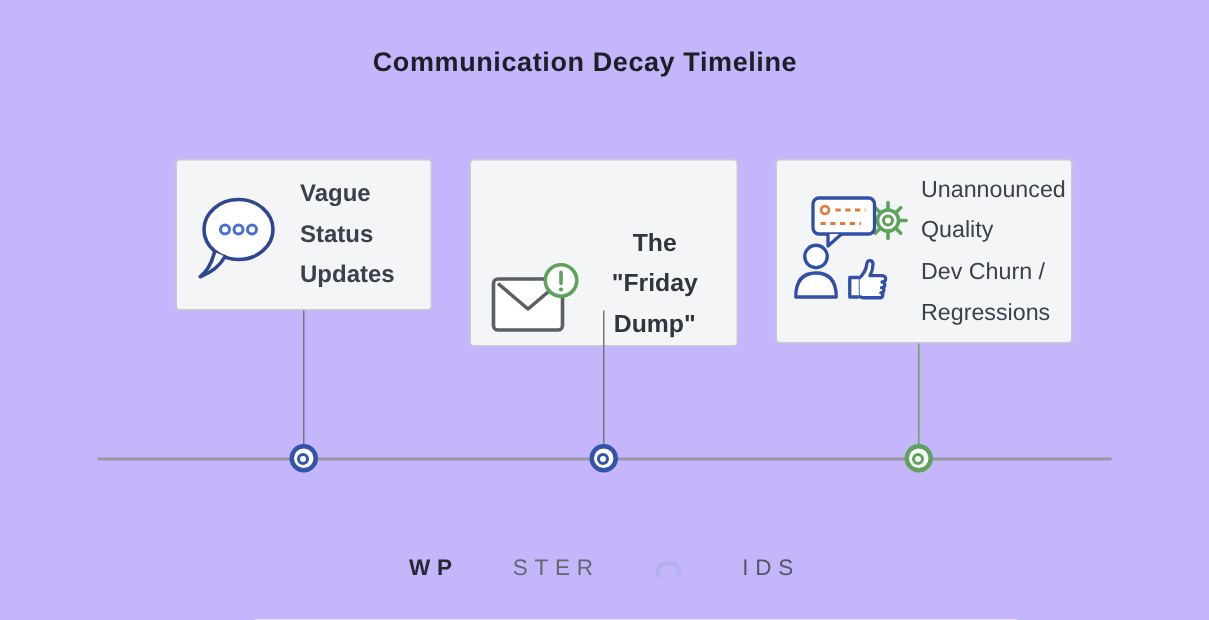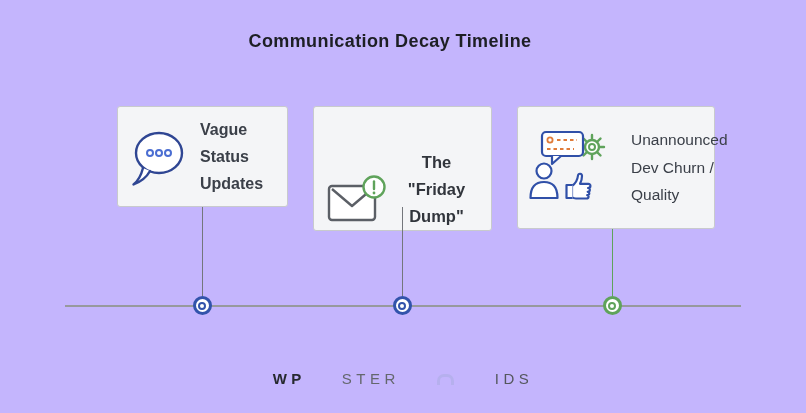--- a/index.html
+++ b/index.html
@@ -15,21 +15,21 @@
     position:absolute;background:#f4f5f7;border:1px solid #c8cacd;border-radius:3px;
     display:flex;align-items:center;box-sizing:border-box;
   }
   .card1{left:117px;top:106px;width:171px;height:101px;padding-left:12px;font-weight:bold;}
   .card2{left:313px;top:106px;width:179px;height:125px;padding-left:12px;align-items:flex-end;}
   .card3{left:517px;top:106px;width:198px;height:123px;padding-left:9px;}
   .icon{flex:0 0 auto;display:block;line-height:0;}
   .card-text{font-size:16px;line-height:27px;color:#3b4049;margin-left:12px;}
   .card-text span{display:block;}
   .card2 .card-text{flex:1;text-align:center;font-weight:700;color:#31353c;font-size:16.5px;margin-left:0;margin-right:6px;}
-  .card3 .card-text{font-size:15.5px;line-height:27.5px;margin-left:20px;}
+  .card3 .card-text{font-size:15.5px;line-height:27.5px;margin-left:3px;}
   .vconn{position:absolute;width:1.6px;}
   .vconn.gray{background:#74777c;}
   .vconn.green{background:#5fa35b;}
   .hline{position:absolute;left:65px;top:305px;width:676px;height:1.6px;background:#97999d;}
   .marker{
     position:absolute;width:13px;height:13px;border-radius:50%;background:#fff;
     display:flex;align-items:center;justify-content:center;
   }
   .marker .inner{width:4px;height:4px;border-radius:50%;background:#fff;}
   .marker.blue{border:3px solid #3253ab;}
@@ -117,22 +117,23 @@
 
         <circle cx="17" cy="44" r="7.5" fill="#ffffff" stroke="#3050a8" stroke-width="2.2"></circle>
         <path d="M3.5 71 C3.5 59 9 55 17 55 C25 55 30.5 59 30.5 71 Z" fill="#ffffff" stroke="#3050a8" stroke-width="2.2" stroke-linejoin="round"></path>
 
         <path d="M45 70 v-11 c3.5 -2.5 5.5 -6 6 -10.5 c0.3 -2.6 4 -2.2 4 0.5 c0 2.8 -0.8 5.5 -2 7.8 h8.2 c3 0 3 4.2 -0.2 4.2 c2.6 0 2.4 3.8 -0.3 3.8 c2.3 0 2.1 3.4 -0.5 3.4 c2 0 1.8 3.3 -0.7 3.3 h-10.5 c-1.6 0 -2.8 -0.5 -4 -1.5 Z" fill="#ffffff" stroke="#3050a8" stroke-width="2.2" stroke-linejoin="round"></path>
         <path d="M45.5 58 h-6 v13 h6" fill="#ffffff" stroke="#3050a8" stroke-width="2.2" stroke-linejoin="round"></path>
       </svg>
     </span>
     <div class="card-text">
       <span>Unannounced</span>
+      <span>Quality</span>
       <span>Dev Churn /</span>
-      <span>Quality</span>
+      <span>Regressions</span>
     </div>
   </div>
 
   <div class="vconn gray" style="left:201.5px;top:207px;height:89px;"></div>
   <div class="vconn gray" style="left:401.5px;top:207px;height:89px;"></div>
   <div class="vconn green" style="left:611.5px;top:229px;height:67px;"></div>
 
   <div class="hline"></div>
 
   <div class="marker blue m1">

